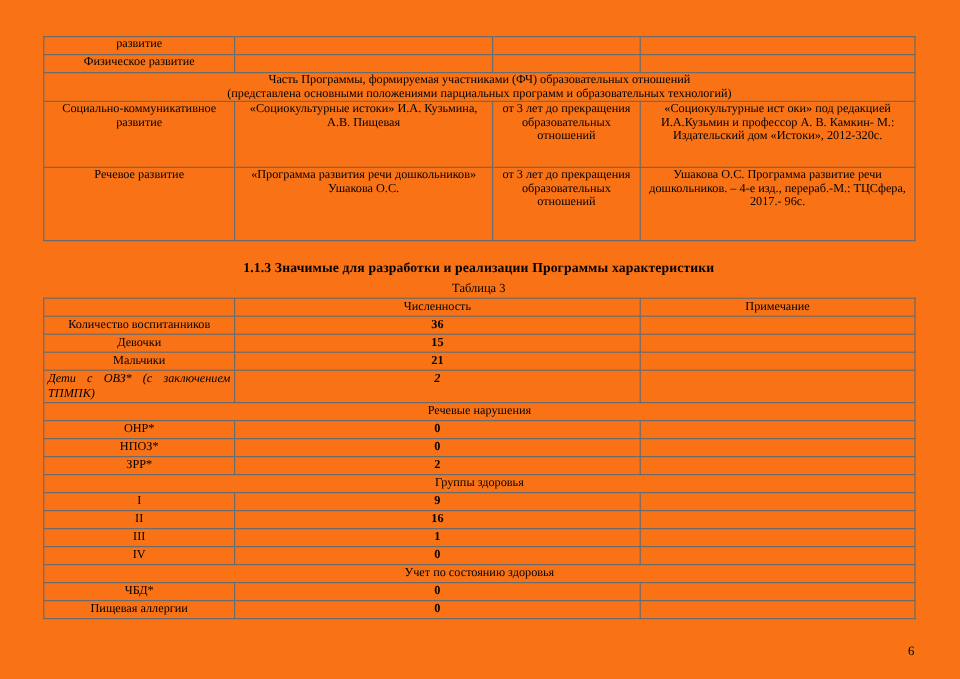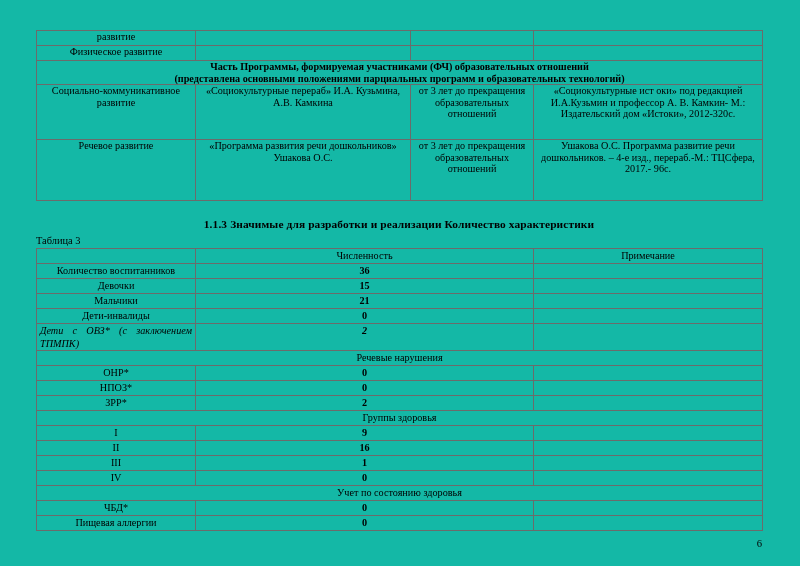--- a/index.html
+++ b/index.html
@@ -14,21 +14,21 @@
     font-family: "Liberation Serif", "DejaVu Serif", serif;
     color: #000000;
     overflow: hidden;
     position: relative;
   }
   .page {
     position: absolute;
     left: 0; top: 0;
     width: 800px;
     height: 566px;
-    background: #14b8a6;
+    background: #f97316;
   }
 
   
   table.doc-table {
     border-collapse: collapse;
     table-layout: fixed;
     width: 726px;
     margin: 0;
   }
   table.doc-table td {
@@ -51,21 +51,21 @@
   }
   .c1 { width: 159px; }
   .c2 { width: 215px; }
   .c3 { width: 123px; }
   .c4 { width: 229px; }
 
   .row-empty td { height: 14px; }
   .cell-pad-top { padding-top: 1px; }
 
   .fch-header td {
-    font-weight: bold;
+    font-weight: normal;
     text-align: center;
     line-height: 13px;
     padding: 1px 4px 2px 4px;
     font-size: 10.4px;
   }
 
   
   .section-heading {
     position: absolute;
     left: 36px;
@@ -74,21 +74,21 @@
     text-align: center;
     font-weight: bold;
     font-size: 11.4px;
     letter-spacing: 0.01em;
   }
   .table-caption {
     position: absolute;
     left: 36px;
     top: 235px;
     width: 726px;
-    text-align: left;
+    text-align: center;
     font-size: 10.4px;
   }
 
   
   #table-stats {
     position: absolute;
     left: 36px;
     top: 248px;
   }
   #table-stats td {
@@ -158,34 +158,34 @@
         <td></td>
       </tr>
       <tr class="fch-header">
         <td colspan="4">
           <div>Часть Программы,  формируемая участниками (ФЧ) образовательных отношений</div>
           <div>(представлена основными положениями парциальных программ и образовательных технологий)</div>
         </td>
       </tr>
       <tr>
         <td class="cell-pad-top" style="height:54px">Социально-коммуникативное развитие</td>
-        <td class="cell-pad-top">«Социокультурные перераб» И.А. Кузьмина, А.В. Камкина</td>
+        <td class="cell-pad-top">«Социокультурные истоки» И.А. Кузьмина, А.В. Пищевая</td>
         <td class="cell-pad-top">от 3  лет  до прекращения образовательных отношений</td>
         <td class="cell-pad-top">«Социокультурные ист оки» под редакцией И.А.Кузьмин и профессор А. В. Камкин- М.: Издательский дом «Истоки», 2012-320с.</td>
       </tr>
       <tr>
         <td class="cell-pad-top" style="height:60px">Речевое развитие</td>
         <td class="cell-pad-top">«Программа развития речи дошкольников» Ушакова О.С.</td>
         <td class="cell-pad-top">от 3  лет  до прекращения образовательных отношений</td>
         <td class="cell-pad-top">Ушакова О.С. Программа развитие речи дошкольников. – 4-е изд., перераб.-М.: ТЦСфера, 2017.- 96с.</td>
       </tr>
     </tbody>
   </table>
 
-  <div class="section-heading">1.1.3 Значимые для разработки и реализации Количество характеристики</div>
+  <div class="section-heading">1.1.3 Значимые для разработки и реализации Программы характеристики</div>
   <div class="table-caption">Таблица 3</div>
 
   <table class="doc-table" id="table-stats">
     <colgroup>
       <col class="s1">
         <col class="s2">
         <col class="s3">
     </colgroup>
     <tbody id="stats-body">
         <tr>
@@ -202,25 +202,20 @@
           <td class="label-cell">Девочки</td>
           <td class="num-cell">15</td>
           <td class=""></td>
         </tr>
         <tr>
           <td class="label-cell">Мальчики</td>
           <td class="num-cell">21</td>
           <td class=""></td>
         </tr>
         <tr>
-          <td class="label-cell">Дети-инвалиды</td>
-          <td class="num-cell">0</td>
-          <td class=""></td>
-        </tr>
-        <tr>
           <td class="label-cell justify2 tall2">Дети с ОВЗ* (с заключением ТПМПК)</td>
           <td class="num-cell tall2">2</td>
           <td class="tall2"></td>
         </tr>
         <tr>
           <td colspan="3" class="span-cell">Речевые нарушения</td>
         </tr>
         <tr>
           <td class="label-cell">ОНР*</td>
           <td class="num-cell">0</td>

